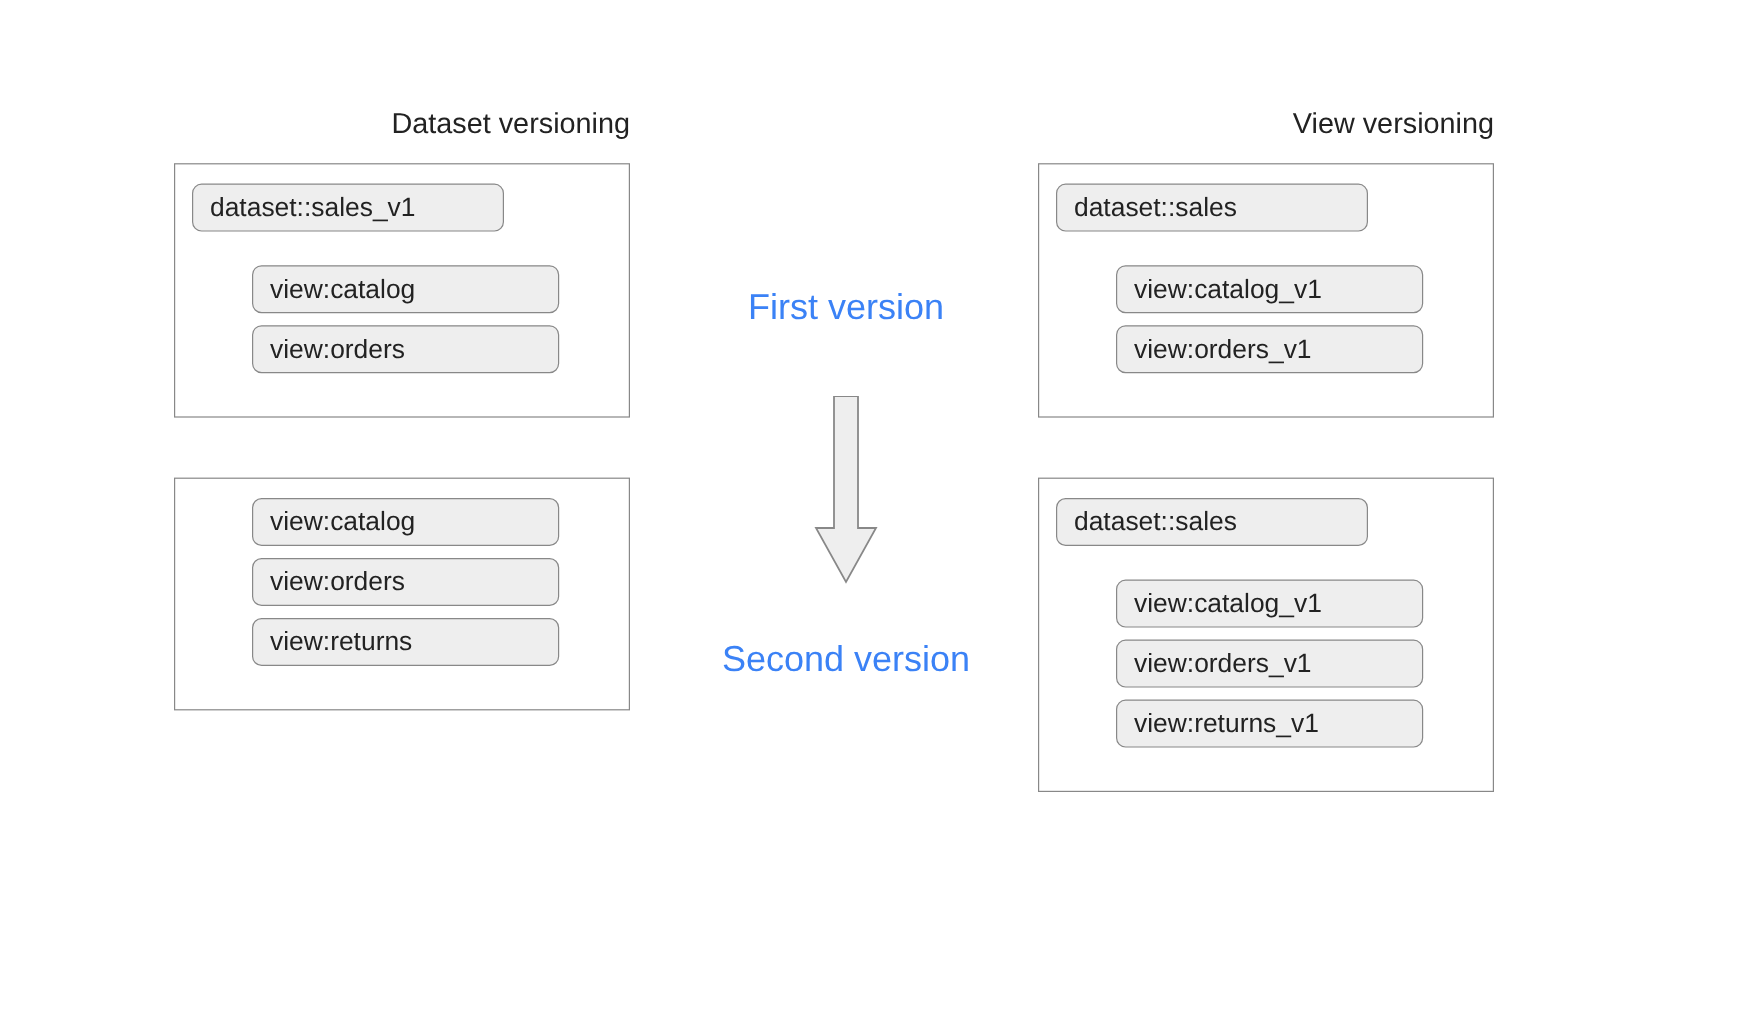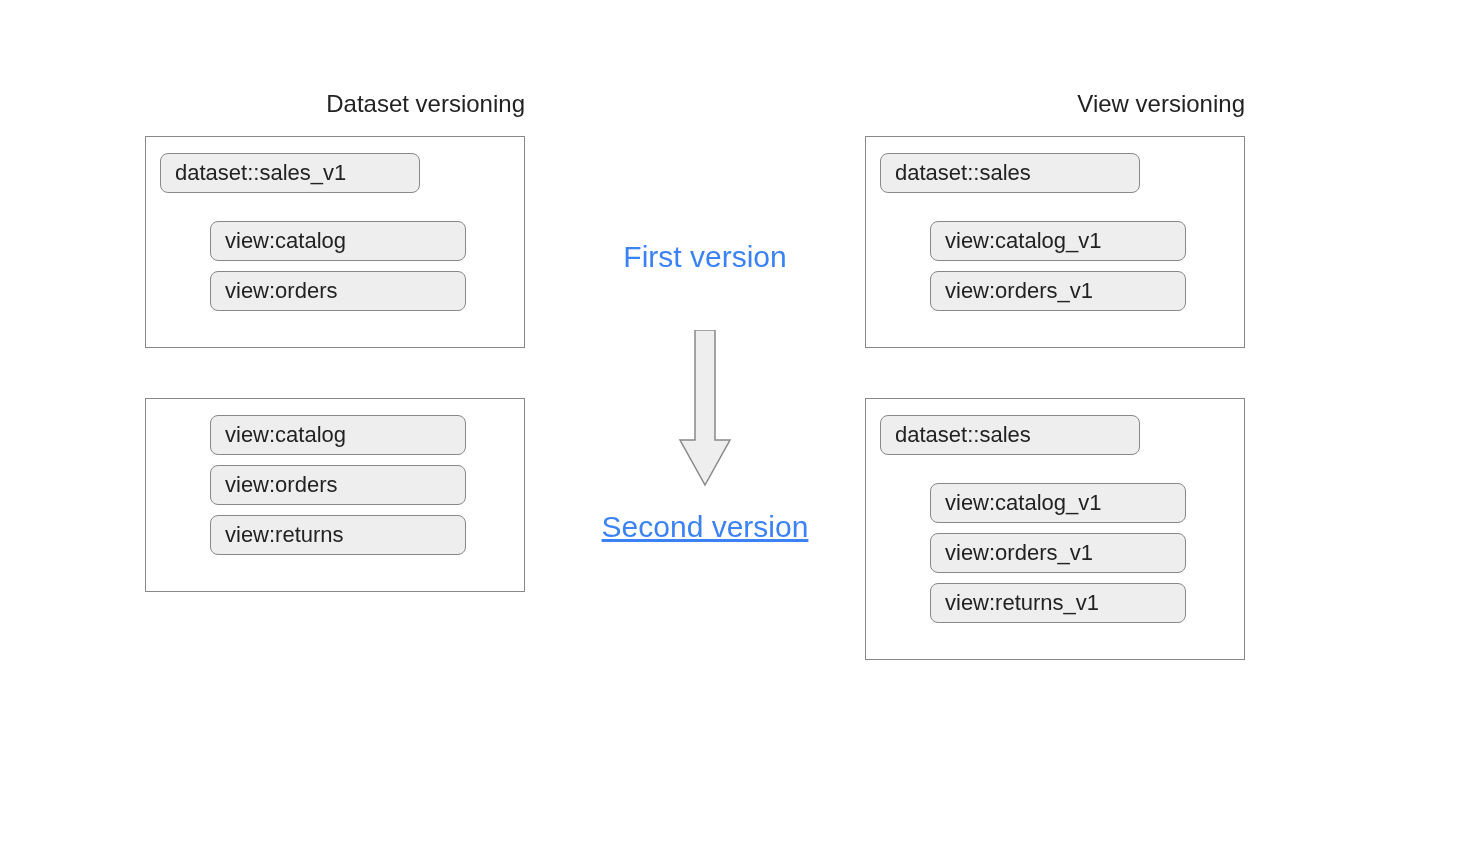--- a/index.html
+++ b/index.html
@@ -59,21 +59,21 @@
       margin-left: 50px;
       width: 256px;
       margin-bottom: 10px;
     }
     .center-label {
       font-size: 30px;
       color: #3b82f6;
       margin: 0;
     }
     .label-first { position: absolute; top: 150px; width: 100%; }
-    .label-second { position: absolute; top: 420px; width: 100%; text-decoration: underline; }
+    .label-second { position: absolute; top: 443px; width: 100%; }
     .arrow-wrap {
       position: absolute;
       top: 240px;
       left: 50%;
       transform: translateX(-50%);
     }
   </style>
 </head>
 <body>
 

